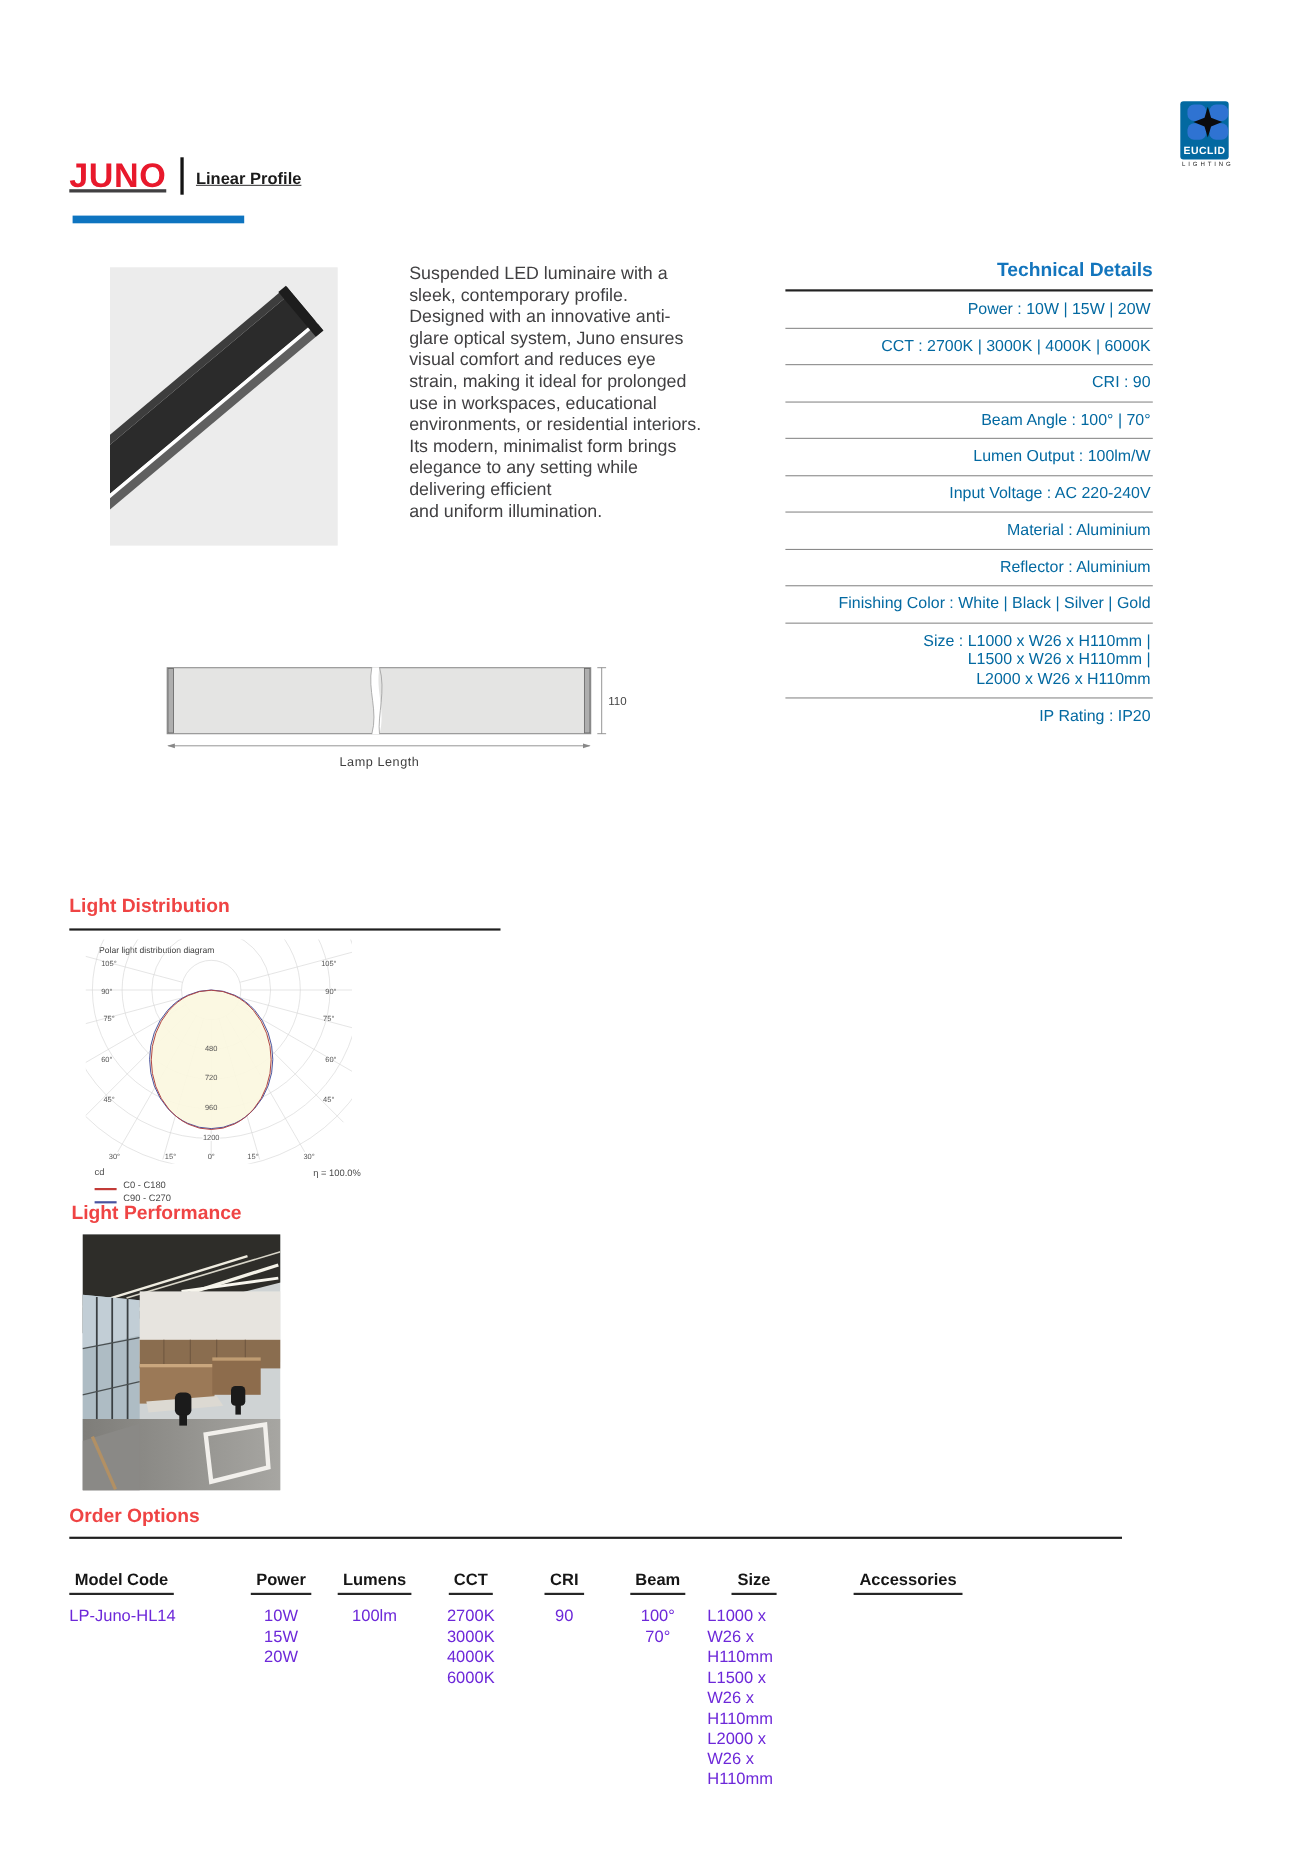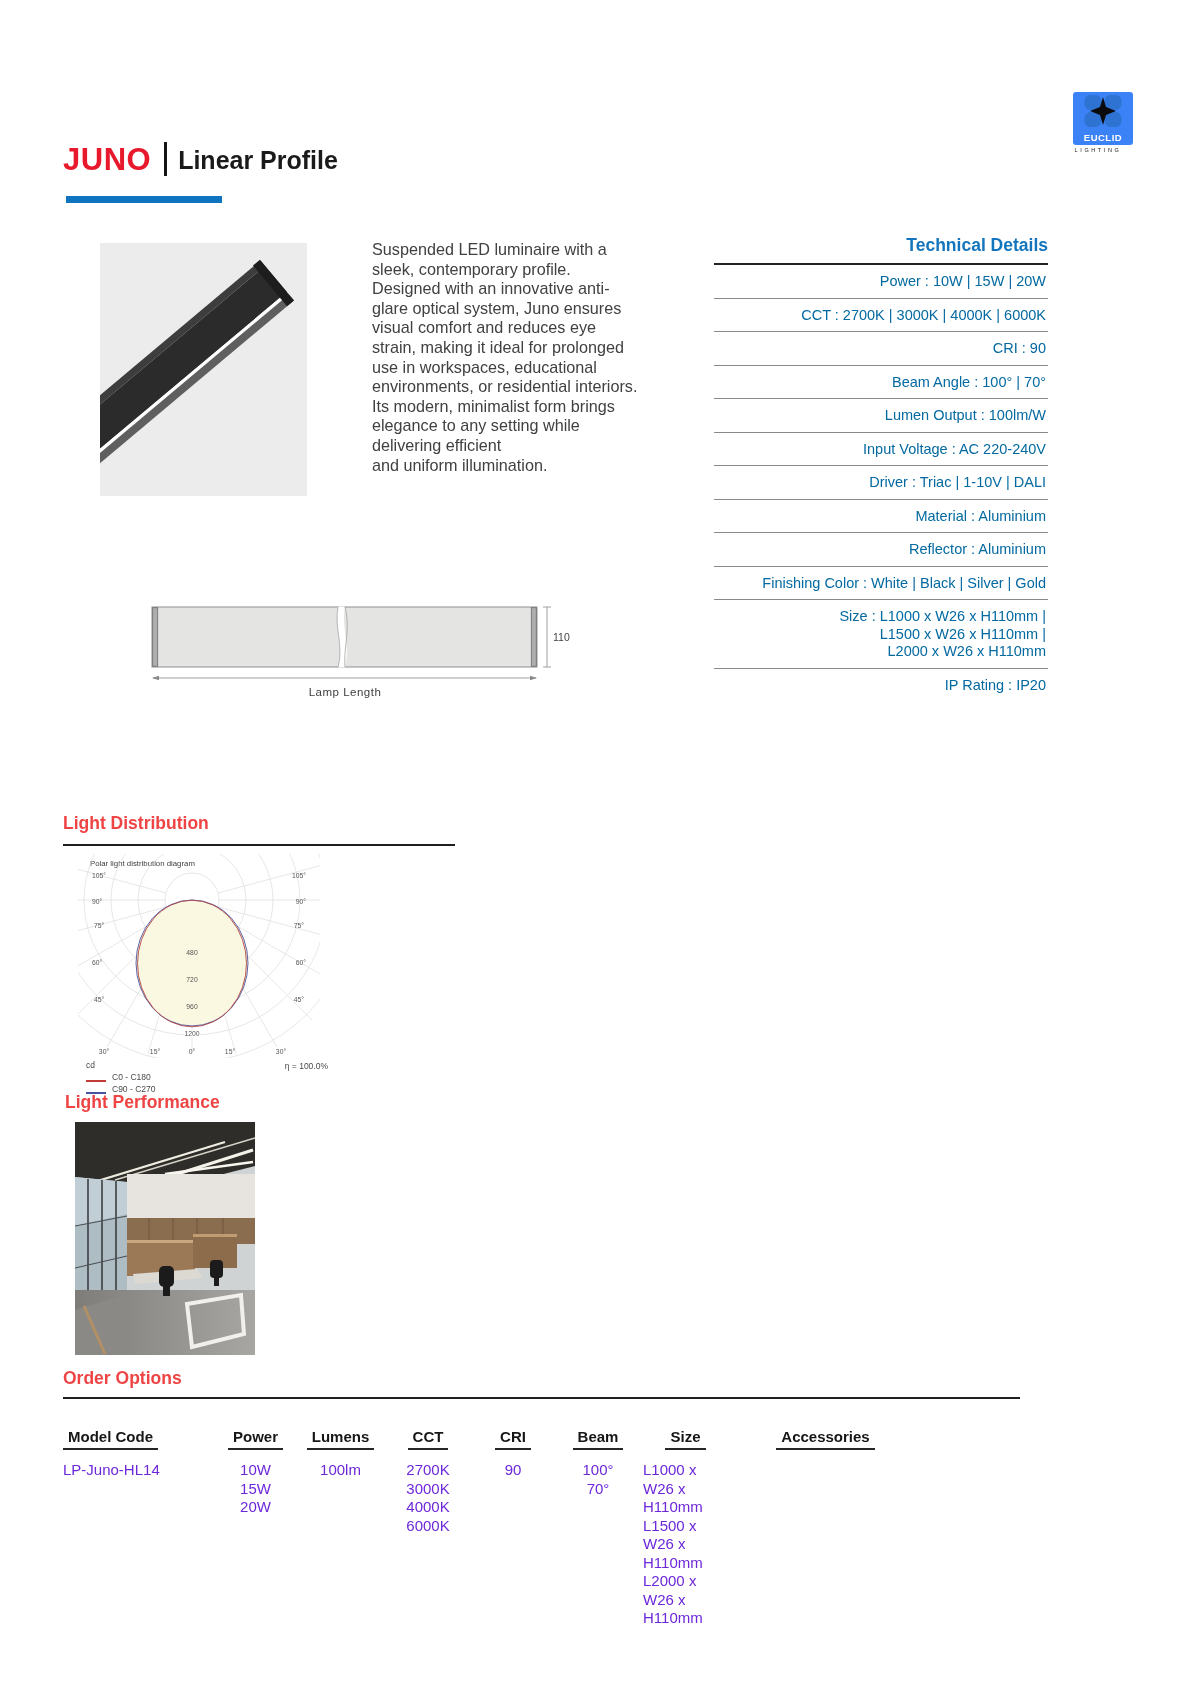--- a/index.html
+++ b/index.html
@@ -1,27 +1,27 @@
 <!DOCTYPE html>
 <html><head>
 <meta charset="utf-8">
 <style>
   html,body{margin:0;padding:0;background:#fff;}
   #page{position:relative;width:1190px;height:1683px;background:#ffffff;overflow:hidden;
         font-family:"Liberation Sans",sans-serif;color:#414042;}
   
   .logo{position:absolute;left:1073px;top:92px;width:50px;text-align:center;}
-  .logo-box{width:60px;height:53px;background:#3b82f6;border-radius:3px;position:relative;}
+  .logo-box{width:44px;height:53px;background:#0369a1;border-radius:3px;position:relative;}
   .logo-word{position:absolute;bottom:2px;left:0;right:0;color:#fff;font-size:9.5px;font-weight:bold;letter-spacing:.5px;}
   .logo-sub{font-size:5.5px;letter-spacing:2.6px;color:#1c1c1c;margin-top:2px;}
   
-  .title-block{position:absolute;left:63px;top:142px;display:flex;}
+  .title-block{position:absolute;left:63px;top:142px;display:flex;align-items:center;text-decoration:underline;}
   .title-product{font-size:31px;font-weight:bold;color:#e8192c;letter-spacing:.5px;}
   .title-divider{width:3px;height:34px;background:#141414;margin:0 11px 0 13px;}
-  .title-sub{font-size:25px;font-weight:bold;color:#1a1a1a;margin-top:4px;}
+  .title-sub{font-size:15px;font-weight:bold;color:#1a1a1a;margin-top:4px;}
   .title-bar{position:absolute;left:66px;top:196px;width:156px;height:7px;background:#0e74c0;}
   
   .product-image{position:absolute;left:100px;top:243px;width:207px;height:253px;background:#ececec;overflow:hidden;}
   
   .description{position:absolute;left:372px;top:240px;width:345px;font-size:16.2px;line-height:19.6px;
                color:#414042;white-space:pre-line;}
   
   .tech{position:absolute;left:714px;top:235px;width:334px;text-align:right;}
   .tech h2{margin:0;padding:0 0 7px 0;font-size:17.5px;font-weight:bold;color:#1375bd;border-bottom:2.5px solid #222;}
   .tech-row{padding:8px 2px 7px 2px;border-bottom:1px solid #8a8a8a;font-size:14.5px;color:#0369a1;
@@ -101,21 +101,20 @@
 
   <div class="tech">
     <h2>Technical Details</h2>
     <div>
         <div class="tech-row">Power : 10W | 15W | 20W</div>
         <div class="tech-row">CCT : 2700K | 3000K | 4000K | 6000K</div>
         <div class="tech-row">CRI : 90</div>
         <div class="tech-row">Beam Angle : 100° | 70°</div>
         <div class="tech-row">Lumen Output : 100lm/W</div>
         <div class="tech-row">Input Voltage : AC 220-240V</div>
-        <div class="tech-row">Driver : Triac | 1-10V | DALI</div>
         <div class="tech-row">Material : Aluminium</div>
         <div class="tech-row">Reflector : Aluminium</div>
         <div class="tech-row">Finishing Color : White | Black | Silver | Gold</div>
         <div class="tech-row">Size : L1000 x W26 x H110mm |
           L1500 x W26 x H110mm |
          L2000 x W26 x H110mm</div>
         <div class="tech-row">IP Rating : IP20</div>
       </div>
   </div>
 

